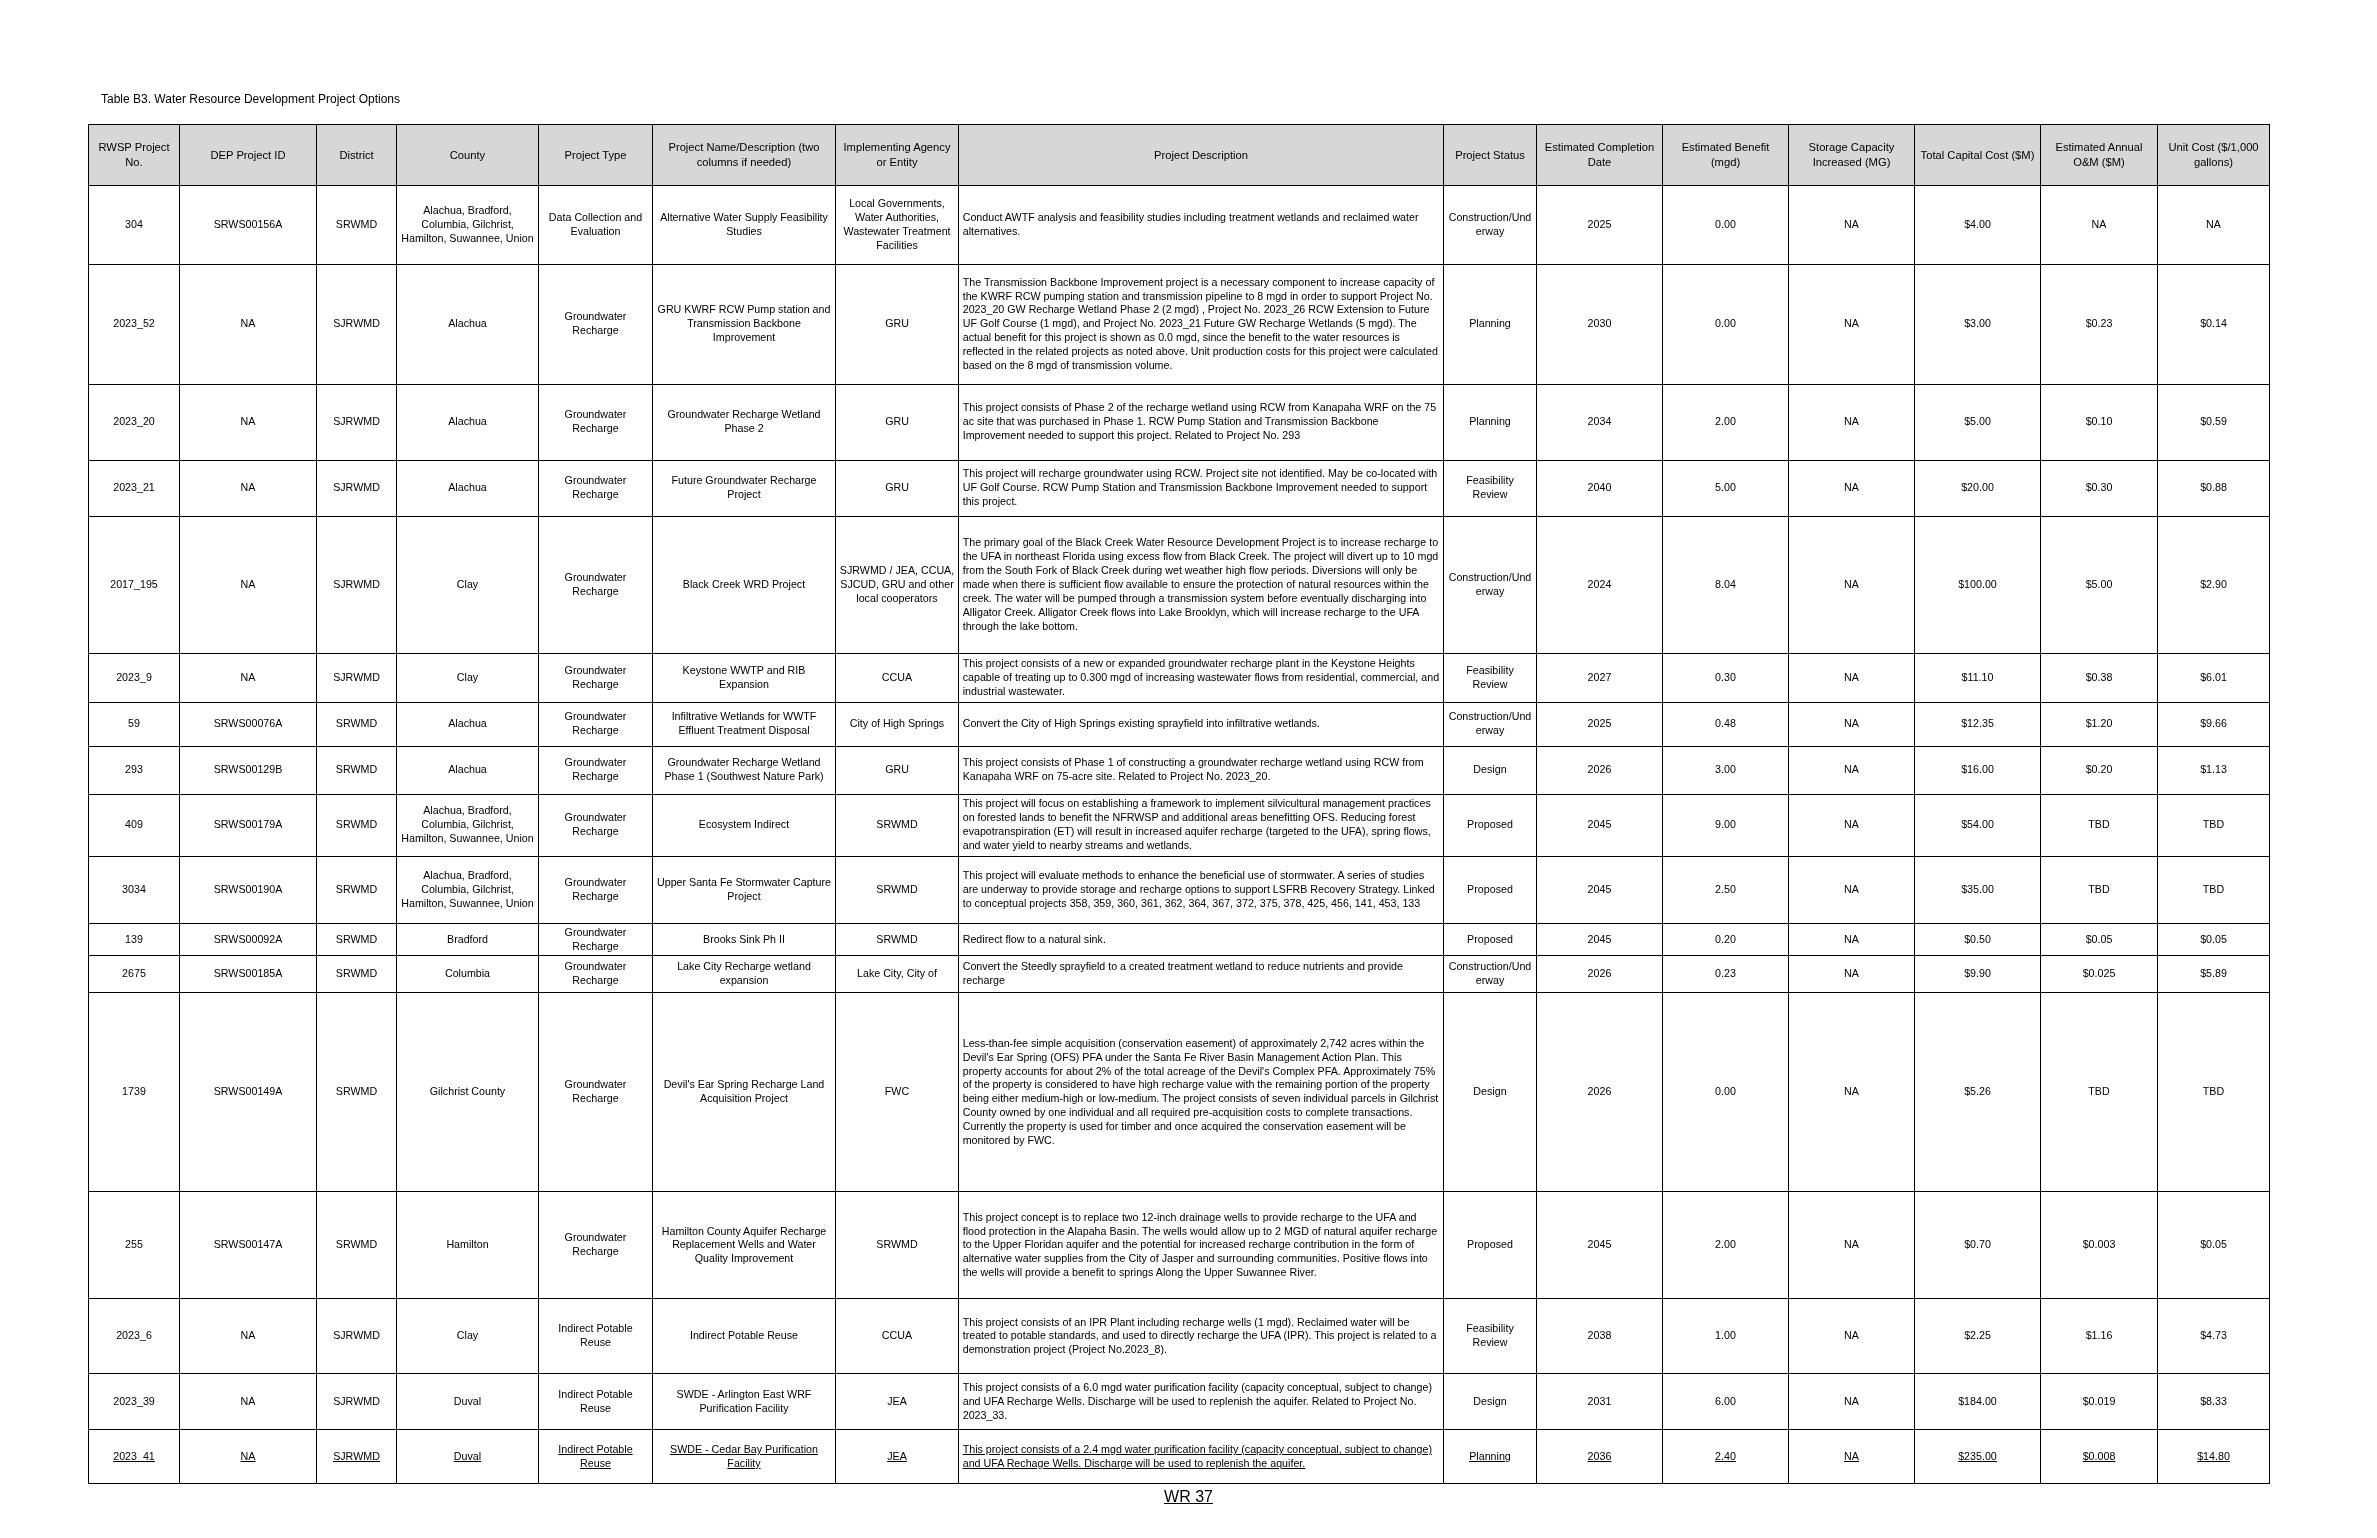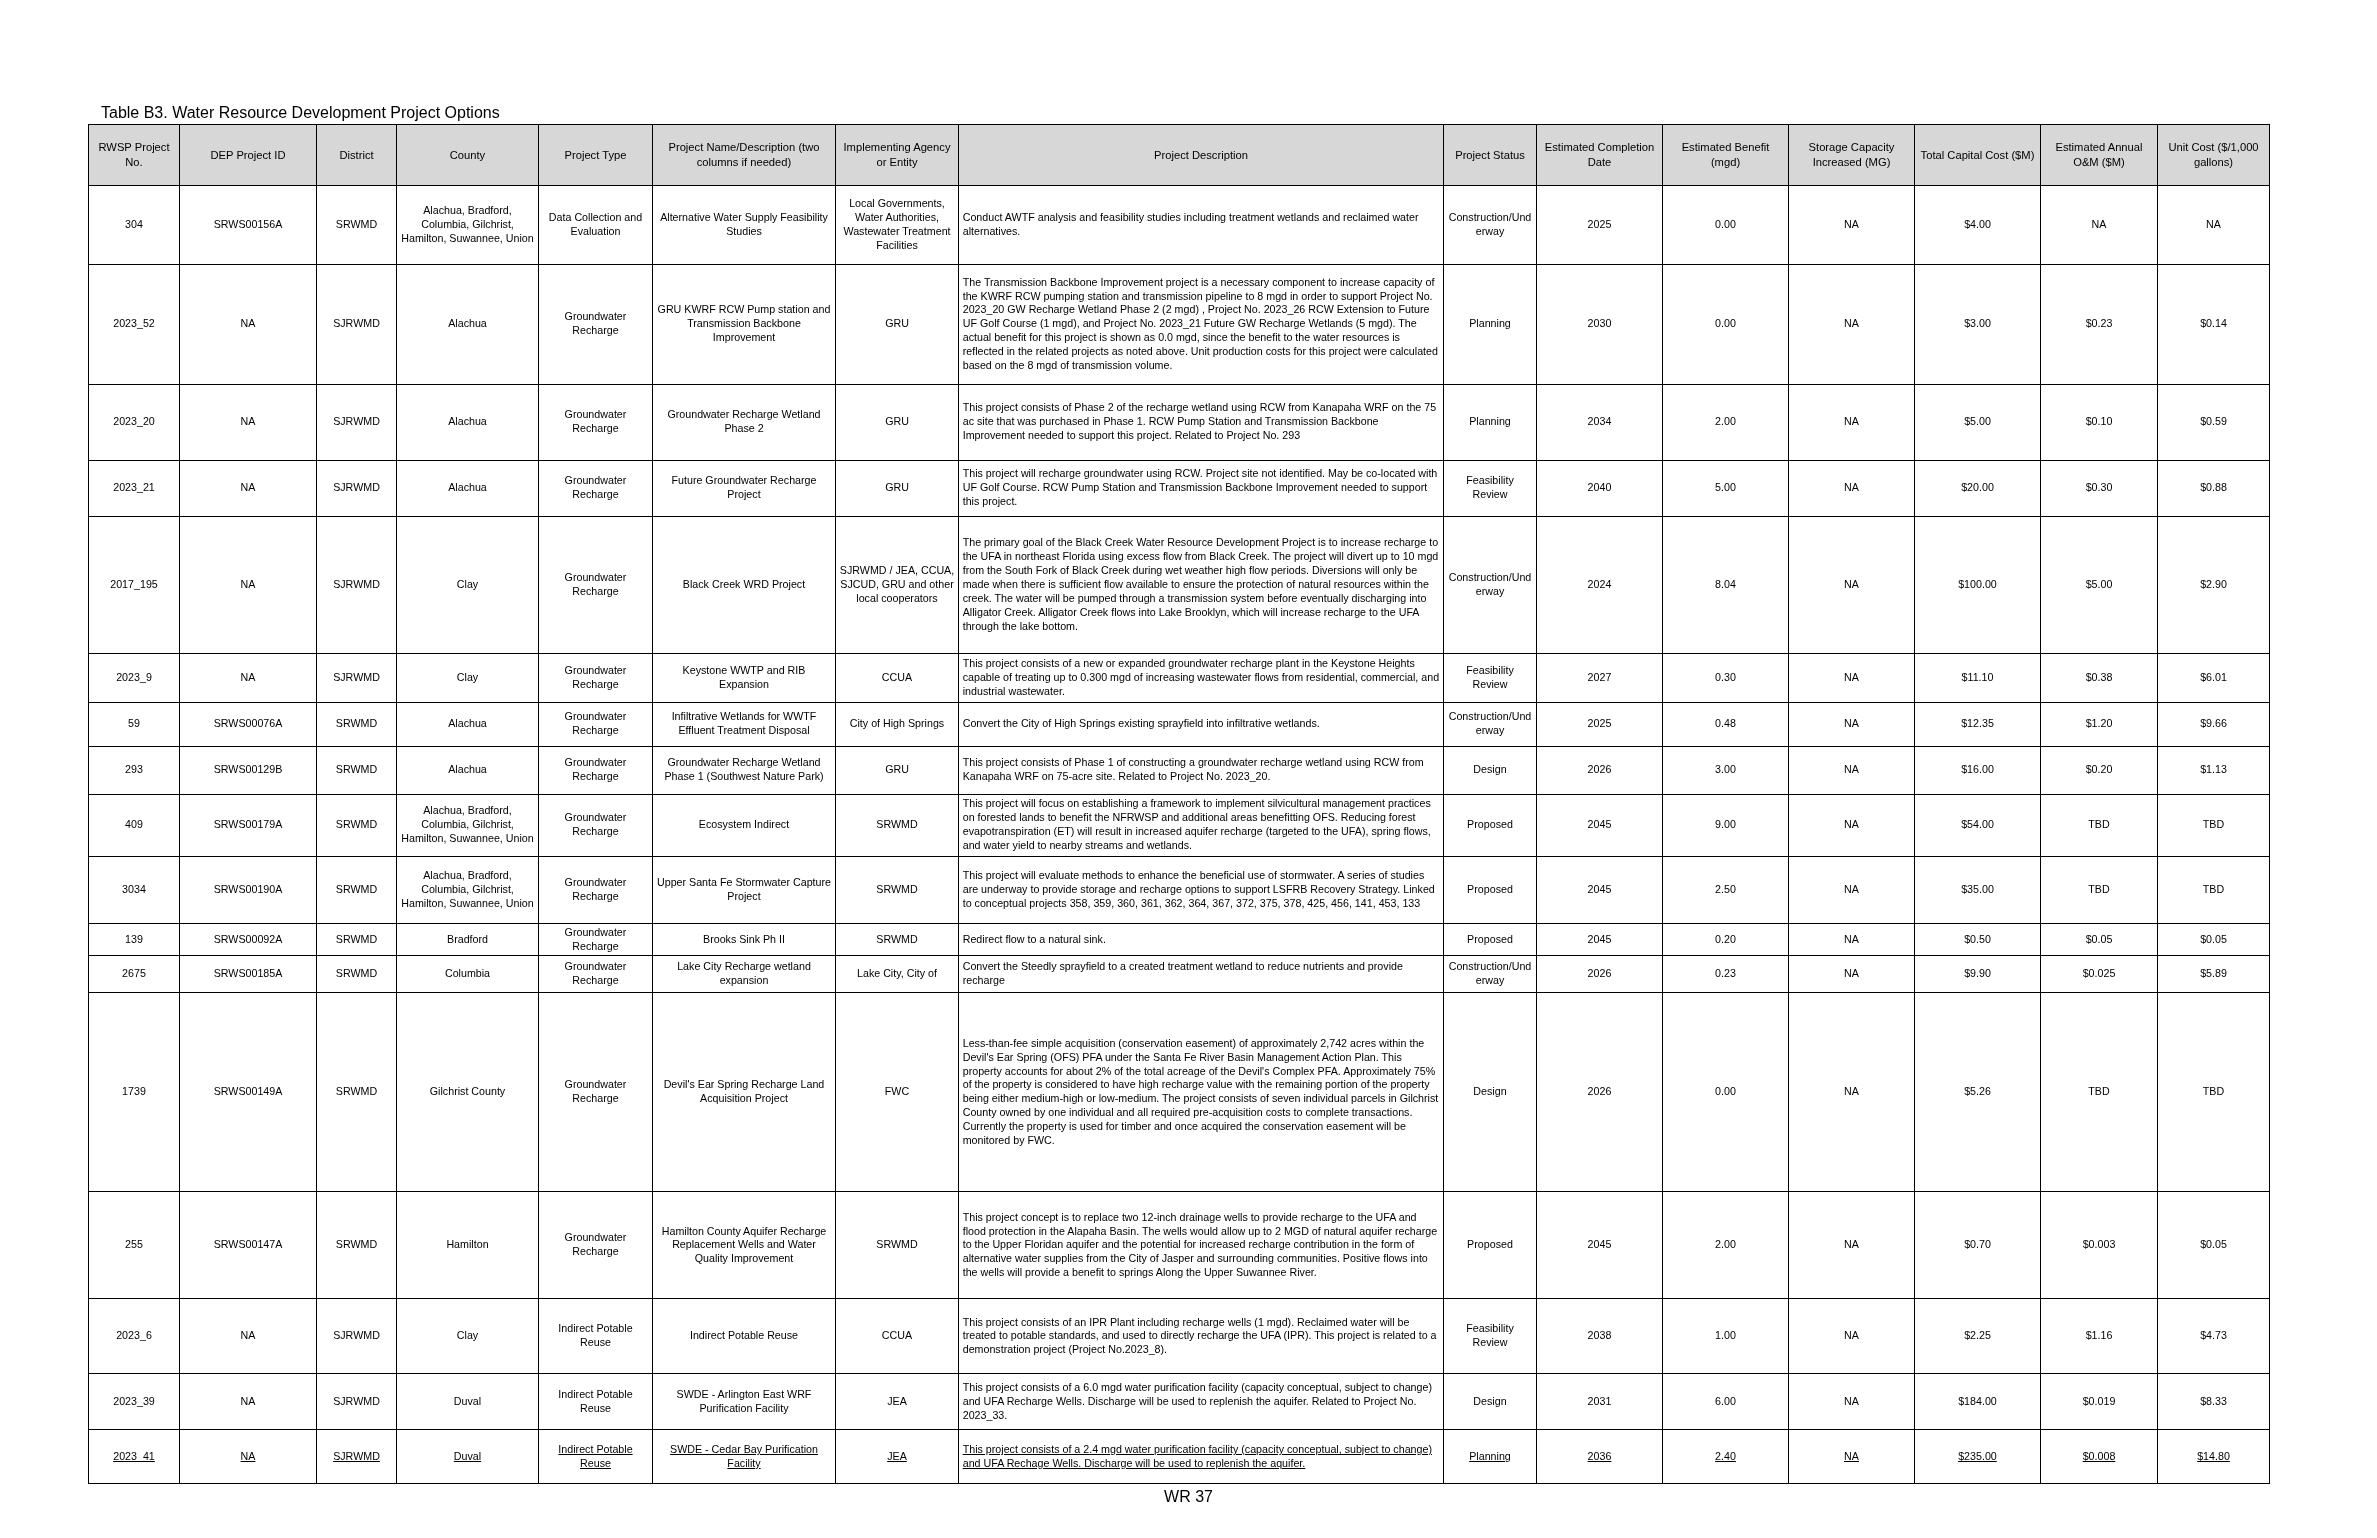--- a/index.html
+++ b/index.html
@@ -2,22 +2,22 @@
 <html style="font-size:15px"><head>
 <meta charset="utf-8">
 <style>
   html,body { margin:0; padding:0; }
   body {
     width:2377px; height:1538px; position:relative;
     background:#ffffff; color:#000000;
     font-family:"Liberation Sans", sans-serif;
   }
   .page-title {
-    position:absolute; left:101px; top:104px;
-    font-size:16px;
+    position:absolute; left:101px; top:92px;
+    font-size:12px;
   }
   table.projects {
     position:absolute; left:88px; top:124px;
     border-collapse:collapse; table-layout:fixed;
     width:2180px;
     border:1.9px solid #000;
   }
   table.projects th, table.projects td {
     border:0.9px solid #000;
     padding:1.9px 3.7px;
@@ -32,21 +32,21 @@
     background:#d7d7d7;
     font-weight:normal;
     font-size:11.2px;
     height:56px;
   }
   table.projects td.desc { text-align:left; }
   table.projects td.status { overflow-wrap:anywhere; }
   table.projects tr.thick > td { border-top-width:1.9px; }
   .page-footer {
     position:absolute; left:0; top:1488px; width:2377px;
-    text-align:center; font-size:16px;
+    text-align:center; font-size:16px;text-decoration:underline;
   }
 </style>
 </head>
 <body>
 
 <div class="page-title">Table B3. Water Resource Development Project Options</div>
 
 <table class="projects">
   <colgroup id="colgroup">
       <col style="width: 91px;">

